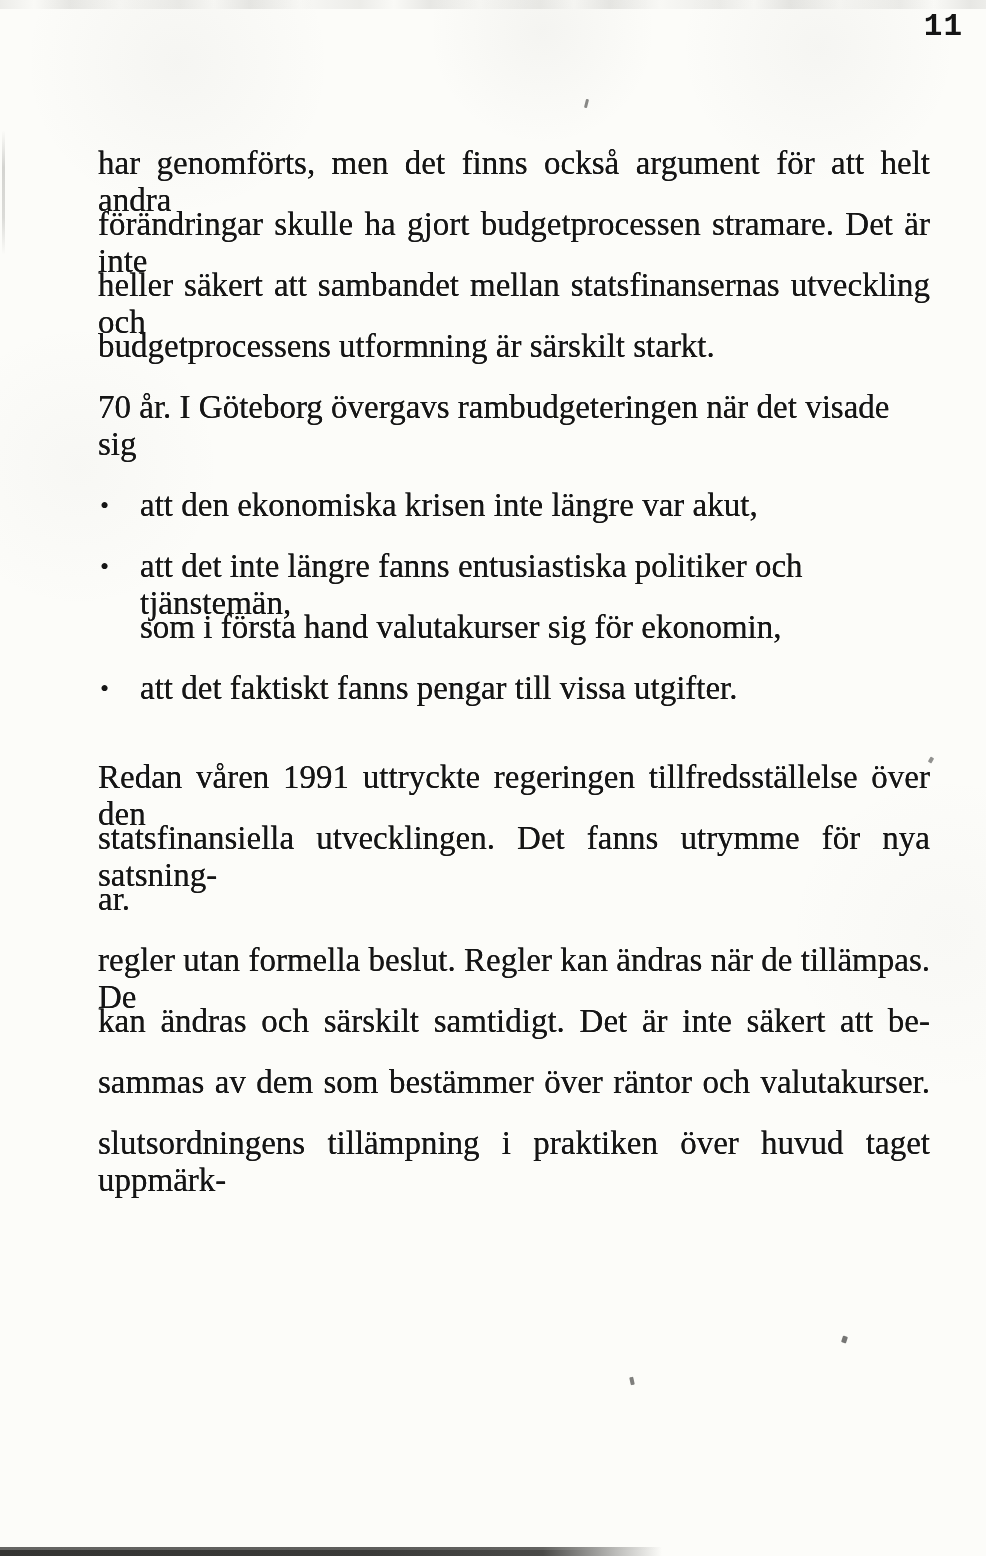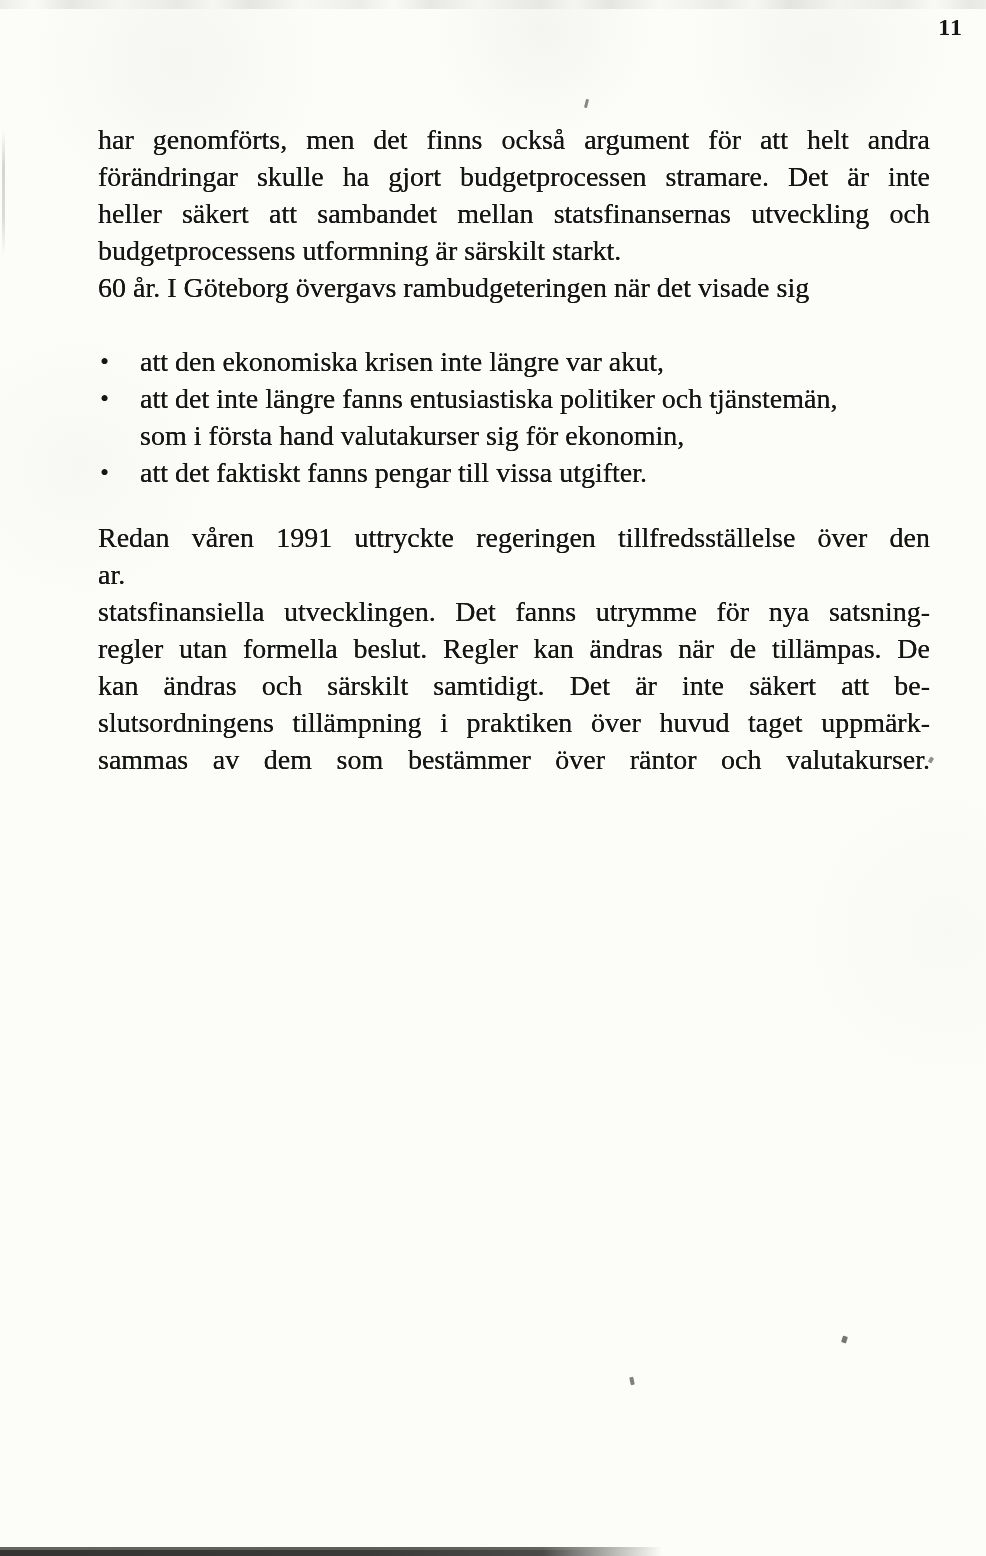--- a/index.html
+++ b/index.html
@@ -39,39 +39,41 @@
     position: absolute;
     left: 2px; top: 130px;
     width: 3px; height: 125px;
     background: linear-gradient(180deg, rgba(70,70,65,0.0), rgba(70,70,65,0.22) 30%, rgba(70,70,65,0.18) 70%, rgba(70,70,65,0.0));
     border-radius: 2px;
   }
   .page-number {
     position: absolute;
     top: 8px;
     right: 23px;
-    font-size: 24px;
+    font-size: 31px;
     line-height: 38px;
     font-weight: bold;
     letter-spacing: 1px;
+    font-family: Liberation Mono, monospace;
   }
   .content {
     position: absolute;
     left: 98px;
     top: 121px;
     width: 832px;
   }
   .para { margin: 0; }
   .line {
     height: 37px;
     line-height: 37px;
-    font-size: 28px;
+    font-size: 33px;
     text-align: left;
     white-space: normal;
     text-shadow: 0 0 0.45px #1b1b1b;
+    margin-top: 24px;
   }
   .line.stretch {
     text-align: justify;
     text-align-last: justify;
   }
   .line.indent { text-indent: 38px; }
   .sp-lg { height: 37px; }
   .sp-md { height: 28px; }
   .bullet-row {
     position: relative;
@@ -123,21 +125,21 @@
   <div class="content">
 
     <div class="para">
       <div class="line stretch">har genomförts, men det finns också argument för att helt andra</div>
       <div class="line stretch">förändringar skulle ha gjort budgetprocessen stramare. Det är inte</div>
       <div class="line stretch">heller säkert att sambandet mellan statsfinansernas utveckling och</div>
       <div class="line">budgetprocessens utformning är särskilt starkt.</div>
     </div>
 
     <div class="para">
-      <div class="line">60 år. I Göteborg övergavs rambudgeteringen när det visade sig</div>
+      <div class="line">70 år. I Göteborg övergavs rambudgeteringen när det visade sig</div>
     </div>
 
     <div class="sp-lg"></div>
 
     <div class="para">
       <div class="bullet-row">
         <span class="marker">•</span>
         <div class="line">att den ekonomiska krisen inte längre var akut,</div>
       </div>
       <div class="bullet-row">
@@ -150,29 +152,29 @@
       <div class="bullet-row">
         <span class="marker">•</span>
         <div class="line">att det faktiskt fanns pengar till vissa utgifter.</div>
       </div>
     </div>
 
     <div class="sp-md"></div>
 
     <div class="para">
       <div class="line stretch">Redan våren 1991 uttryckte regeringen tillfredsställelse över den</div>
+      <div class="line stretch">statsfinansiella utvecklingen. Det fanns utrymme för nya satsning-</div>
       <div class="line">ar.</div>
-      <div class="line stretch">statsfinansiella utvecklingen. Det fanns utrymme för nya satsning-</div>
     </div>
 
     <div class="para">
       <div class="line stretch">regler utan formella beslut. Regler kan ändras när de tillämpas. De</div>
       <div class="line stretch">kan ändras och särskilt samtidigt. Det är inte säkert att be-</div>
+      <div class="line stretch">sammas av dem som bestämmer över räntor och valutakurser.</div>
       <div class="line stretch">slutsordningens tillämpning i praktiken över huvud taget uppmärk-</div>
-      <div class="line stretch">sammas av dem som bestämmer över räntor och valutakurser.</div>
     </div>
 
   </div>
 
   <div class="speck s1"></div>
   <div class="speck s2"></div>
   <div class="speck s3"></div>
   <div class="speck s4"></div>
   <div class="bottom-band"></div>
 

